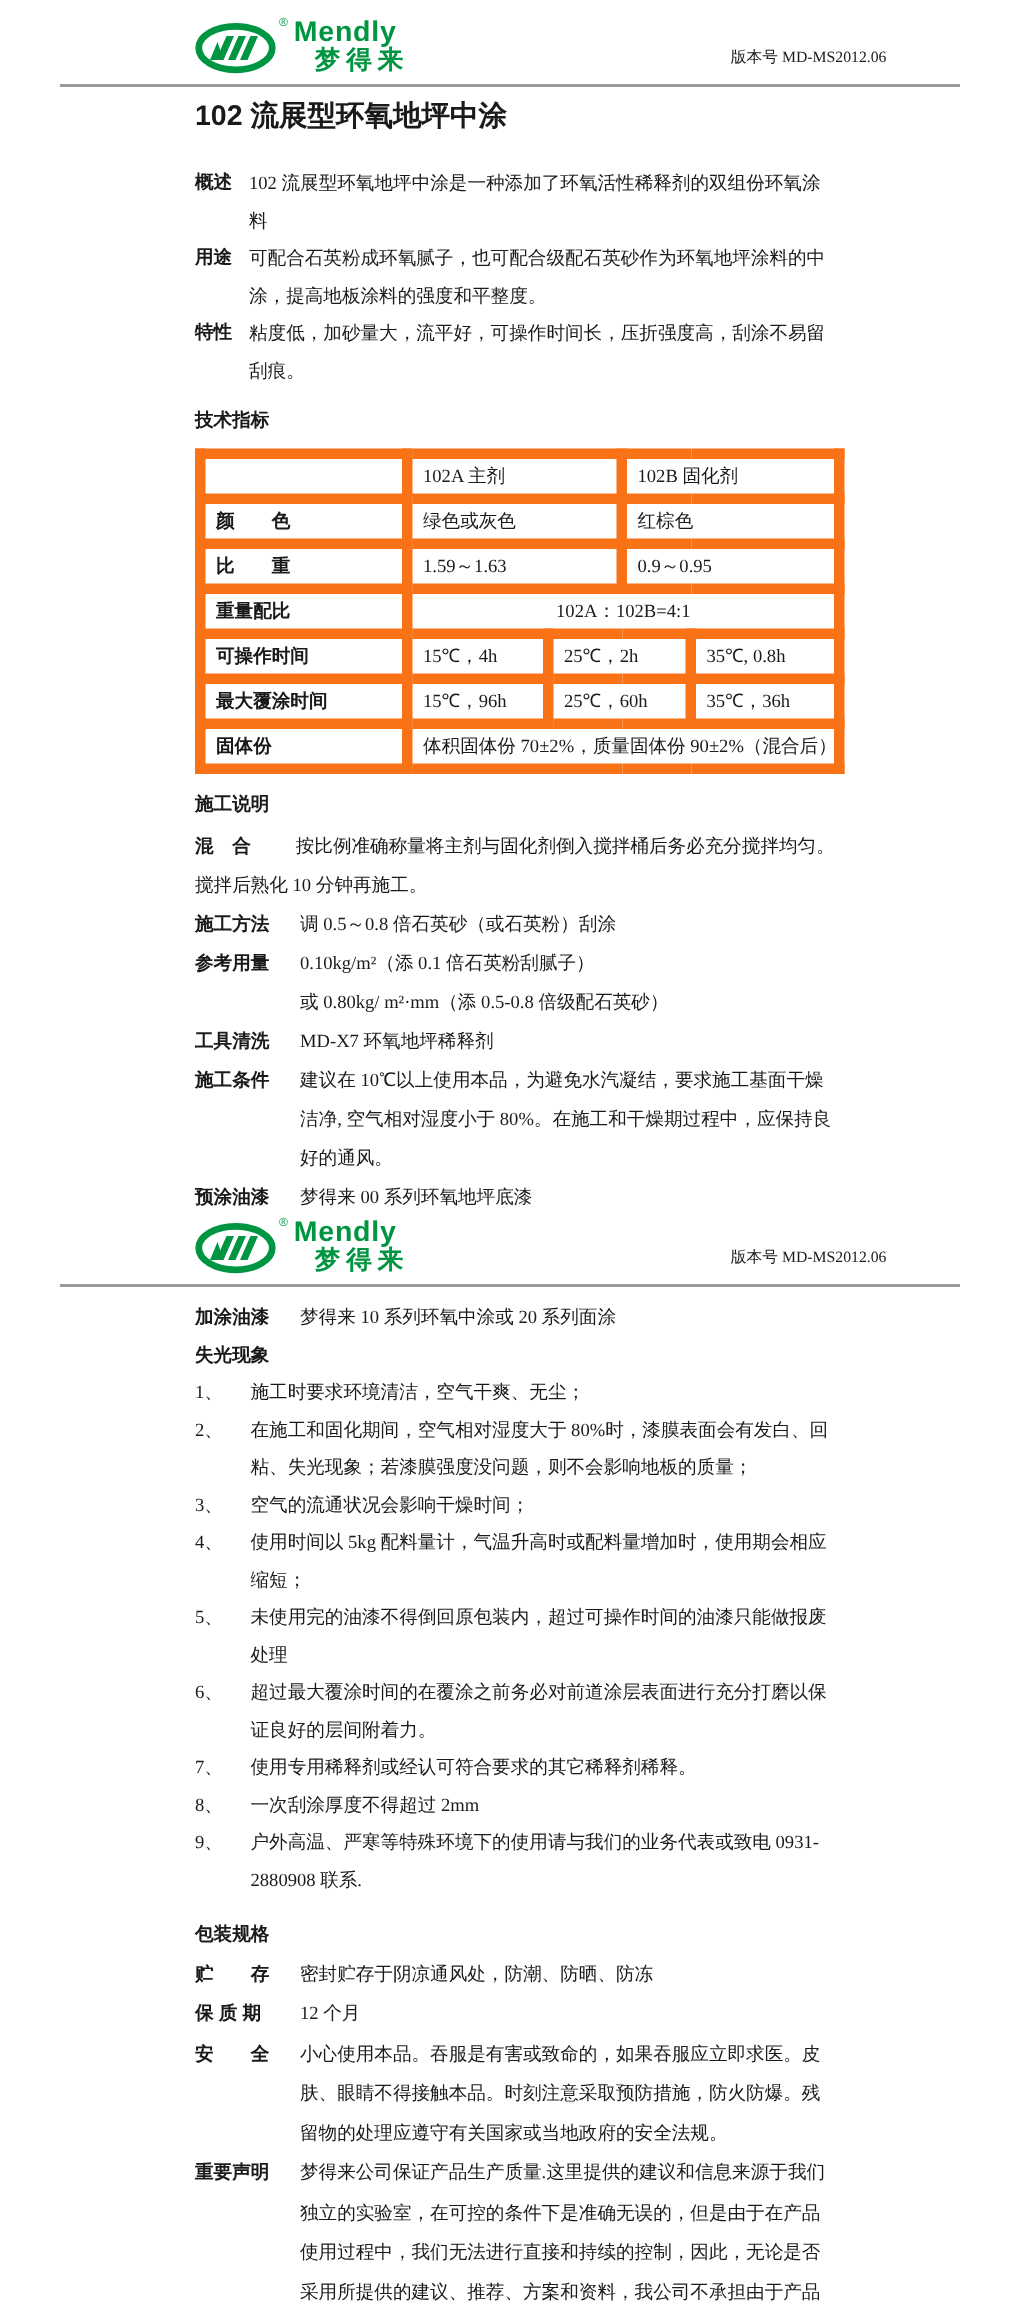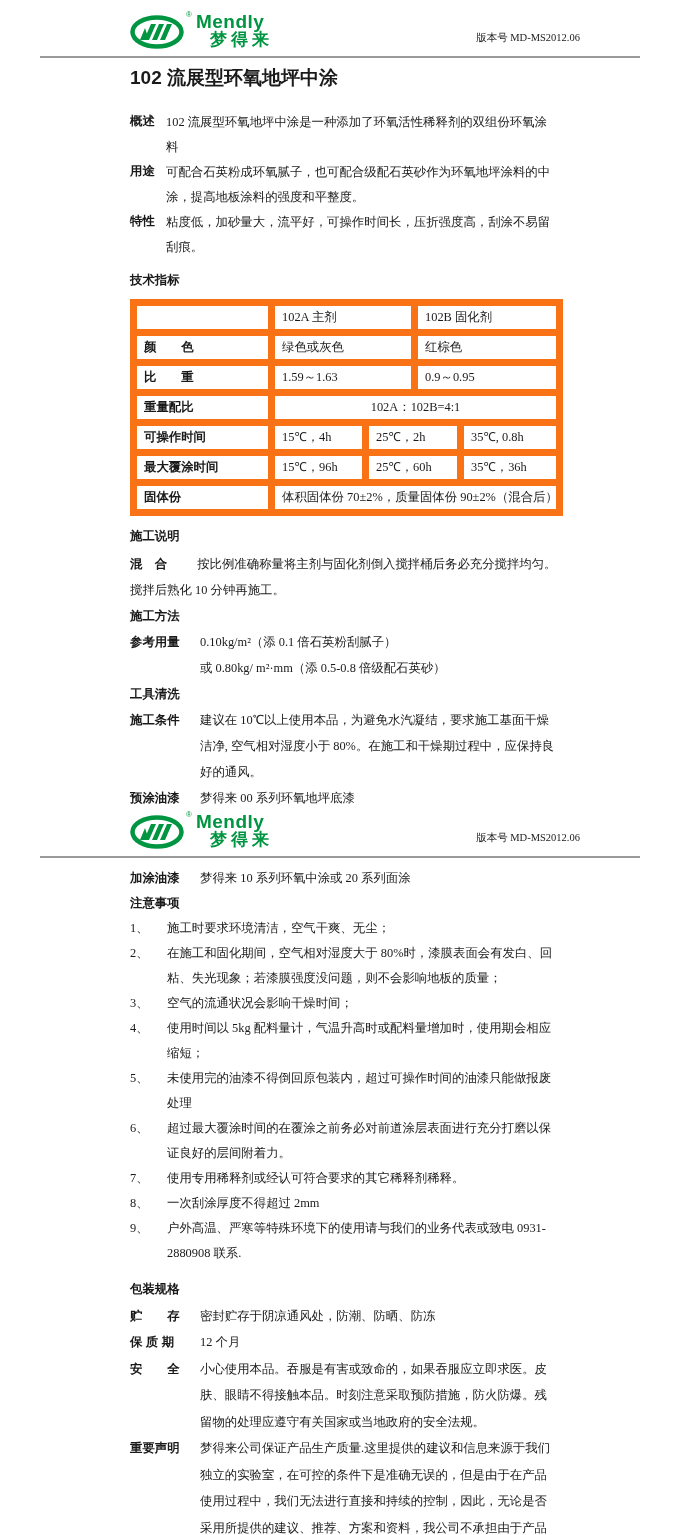--- a/index.html
+++ b/index.html
@@ -14,21 +14,21 @@
   .page-2 { height:735px; }
 
   
   .doc-header { position:relative; height:50px; }
   .logo { position:absolute; left:130px; top:11px; display:flex; align-items:flex-start; }
   .logo-mark { display:block; margin-top:2px; }
   .reg { font-family:"Liberation Sans",sans-serif; font-size:8px; color:var(--brand-green); vertical-align:top; position:relative; top:-1px; left:-2px; }
   .logo-text { margin-left:2px; }
   .logo-name { font-family:"Liberation Sans",sans-serif; font-weight:800; font-size:19px; line-height:21px; color:var(--brand-green); letter-spacing:0.5px; }
   .logo-cn { font-family:"Liberation Sans",sans-serif; font-weight:700; font-size:17px; line-height:16px; color:var(--brand-green); letter-spacing:4px; margin-left:14px; }
-  .version { position:absolute; right:107px; top:31px; font-size:10.5px; }
+  .version { position:absolute; right:96px; top:31px; font-size:10.5px; }
   .rule { border:none; border-top:2px solid var(--rule-gray); margin:6px 47px 0 40px; }
 
   .content { margin:0 130px; width:427px; }
 
   .title { font-family:"Liberation Sans",sans-serif; font-weight:700; font-size:19px; line-height:24px; margin:8px 0 20px 0; }
 
   .row { display:flex; line-height:25px; }
   .row .lbl { font-family:Liberation Mono, monospace; font-weight:700; flex:0 0 36px; }
   .row .txt { flex:1; }
 
@@ -149,30 +149,32 @@
       </table>
 
     <div class="heading">施工说明</div>
 
     <p class="mix">
       <span class="lbl">混　合</span><span>按比例准确称量将主剂与固化剂倒入搅拌桶后务必充分搅拌均匀。搅拌后熟化 10 分钟再施工。</span>
     </p>
 
     <div class="crow">
       <span class="lbl">施工方法</span>
+      <span class="txt">调 0.5～0.8 倍石英砂（或石英粉）刮涂</span>
     </div>
     <div class="crow">
       <span class="lbl">参考用量</span>
       <span class="txt">
         <span>0.10kg/m²（添 0.1 倍石英粉刮腻子）</span><br>
         <span>或 0.80kg/ m²·mm（添 0.5-0.8 倍级配石英砂）</span>
       </span>
     </div>
     <div class="crow">
       <span class="lbl">工具清洗</span>
+      <span class="txt">MD-X7 环氧地坪稀释剂</span>
     </div>
     <div class="crow">
       <span class="lbl">施工条件</span>
       <span class="txt">建议在 10℃以上使用本品，为避免水汽凝结，要求施工基面干燥洁净, 空气相对湿度小于 80%。在施工和干燥期过程中，应保持良好的通风。</span>
     </div>
     <div class="crow">
       <span class="lbl">预涂油漆</span>
       <span class="txt">梦得来 00 系列环氧地坪底漆</span>
     </div>
   </div>
@@ -196,21 +198,21 @@
     </div>
     <div class="version">版本号 MD-MS2012.06</div>
   </div>
   <hr class="rule">
 
   <div class="content" style="margin-top:8px;">
     <div class="p2row">
       <span class="lbl">加涂油漆</span>
       <span class="txt">梦得来 10 系列环氧中涂或 20 系列面涂</span>
     </div>
-    <div class="heading" style="margin-top:0; line-height:25px;">注意事项</div>
+    <div class="heading" style="margin-top:0; line-height:25px;">失光现象</div>
 
     <div class="note">
       <span class="num">1、</span>
       <span class="txt">施工时要求环境清洁，空气干爽、无尘；</span>
     </div>
     <div class="note">
       <span class="num">2、</span>
       <span class="txt">在施工和固化期间，空气相对湿度大于 80%时，漆膜表面会有发白、回粘、失光现象；若漆膜强度没问题，则不会影响地板的质量；</span>
     </div>
     <div class="note">

